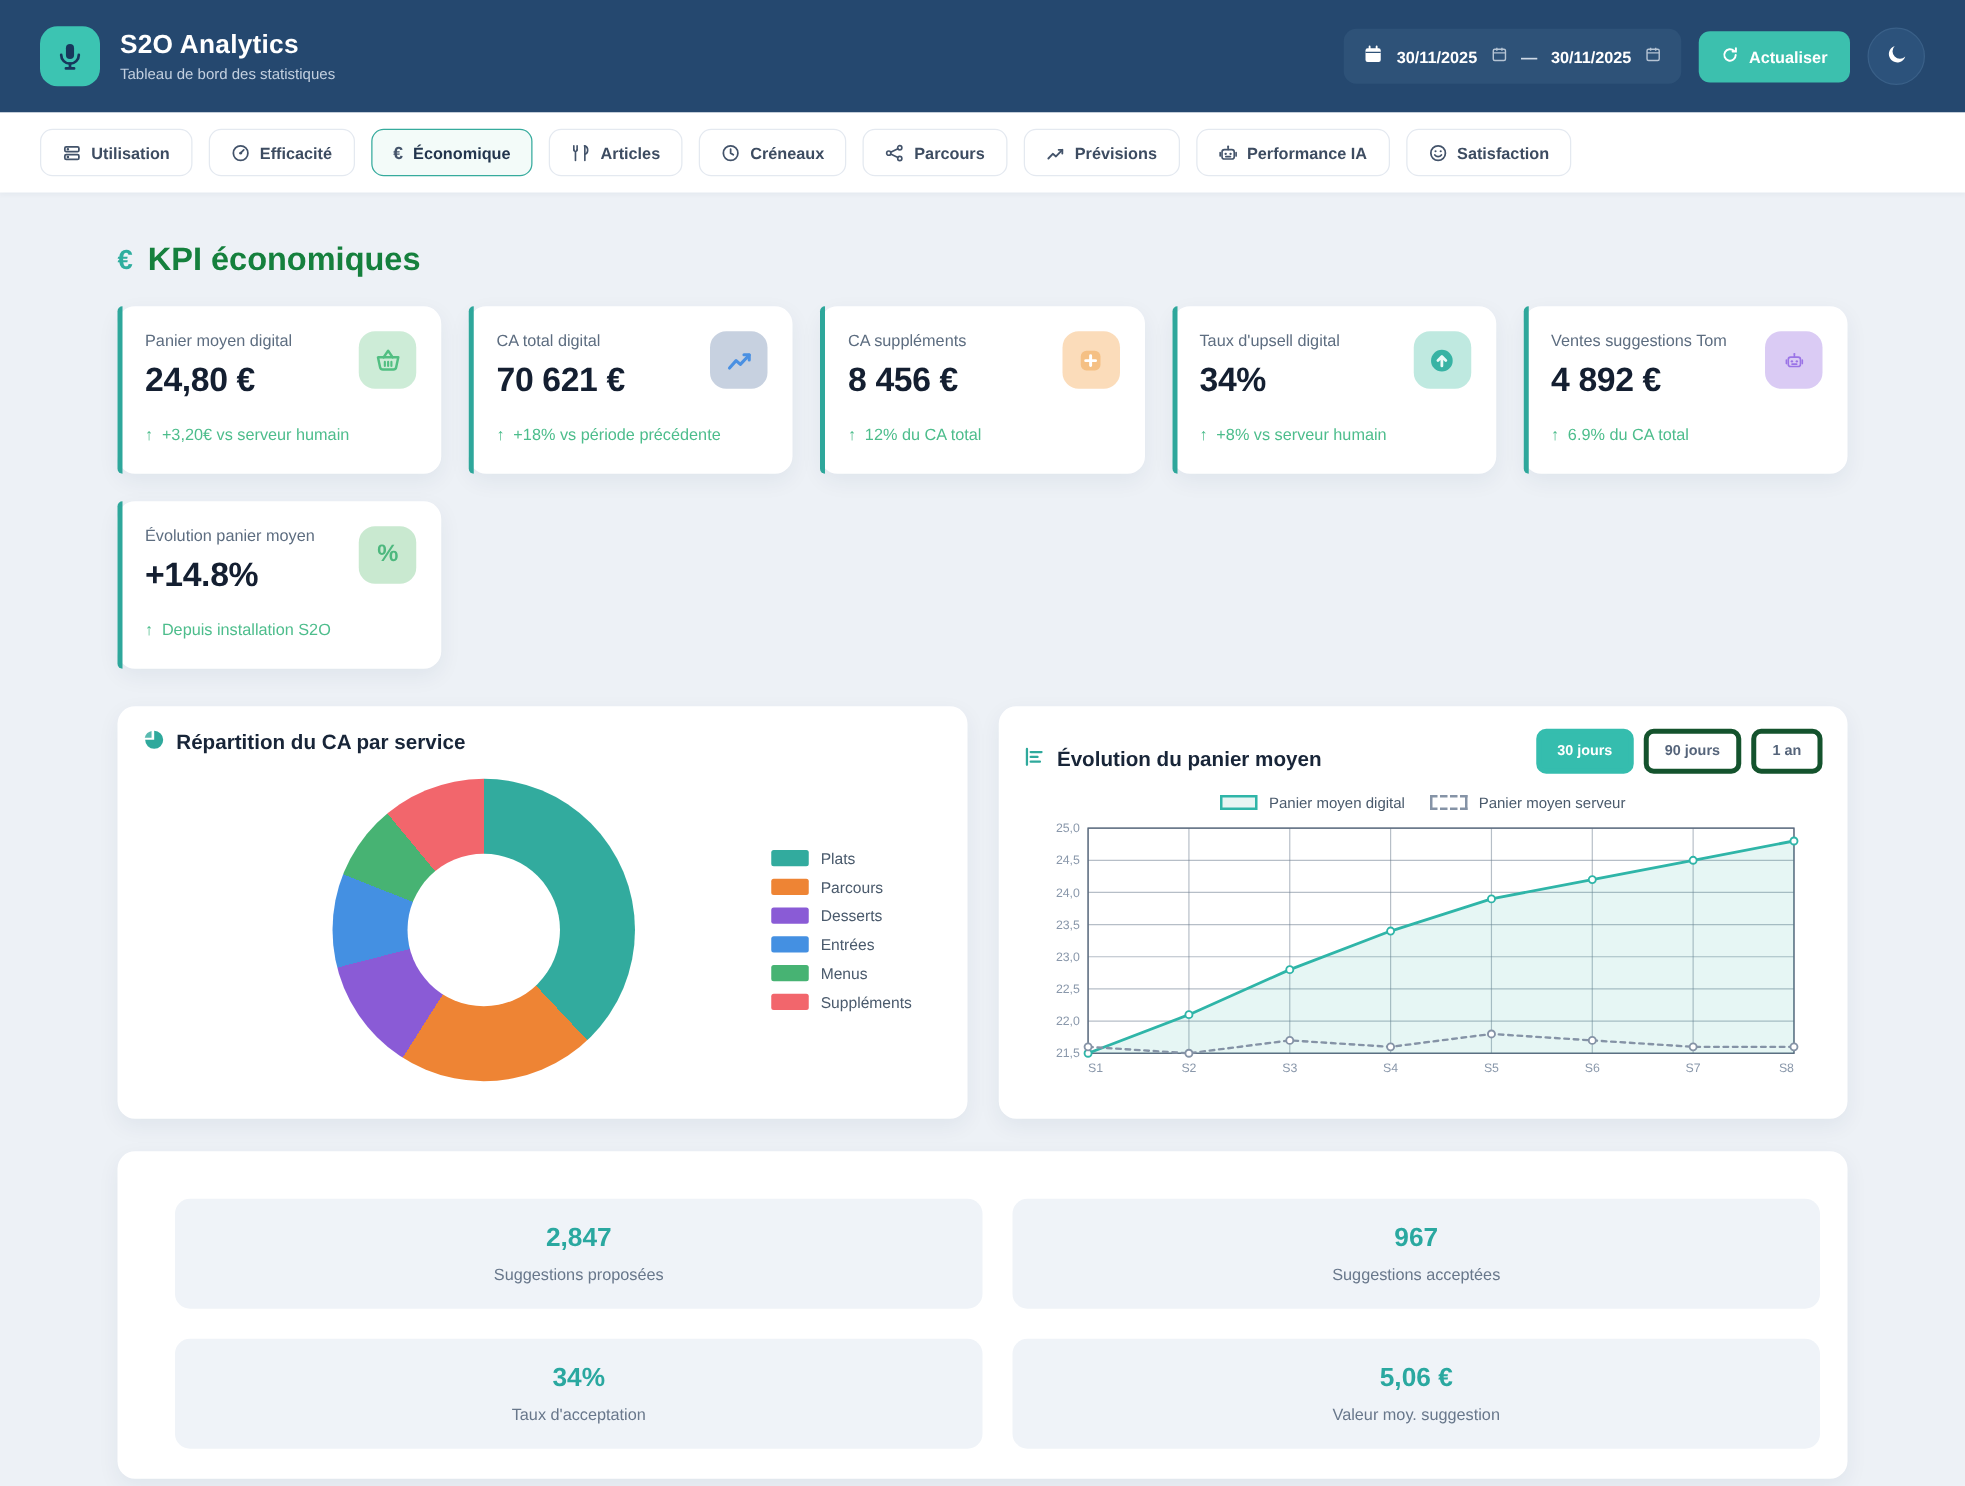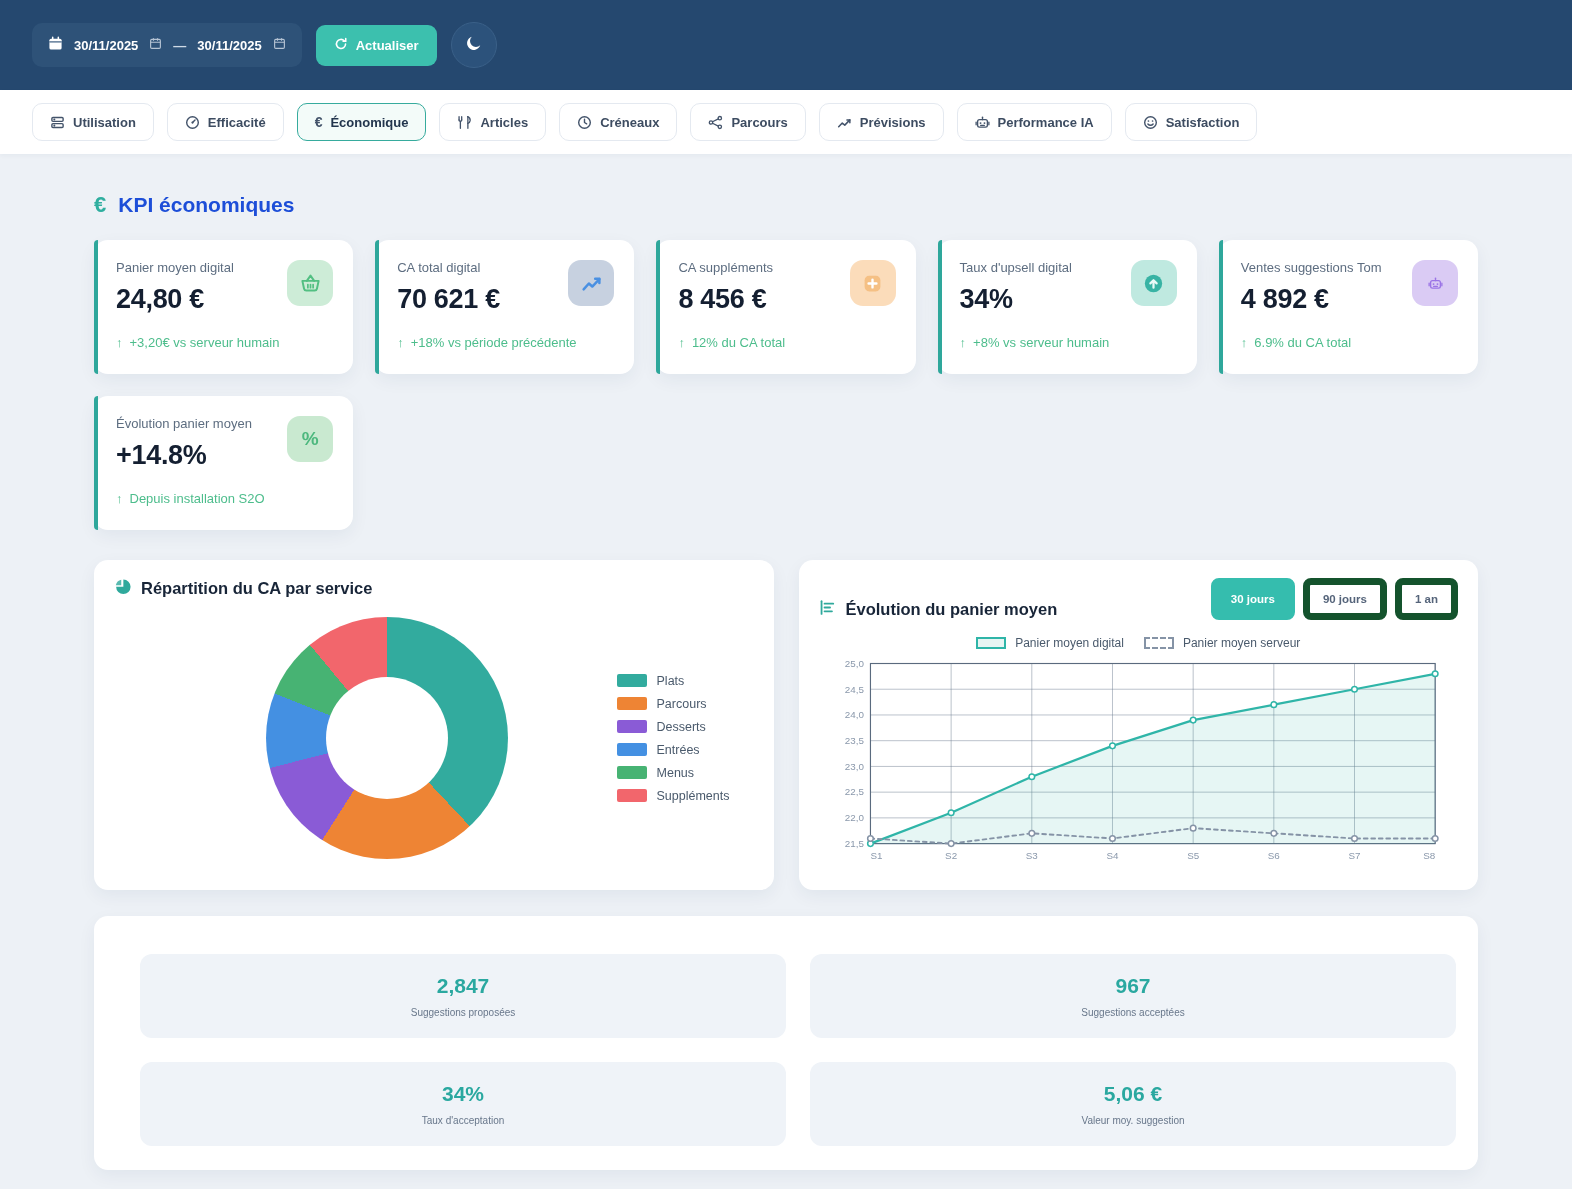--- a/index.html
+++ b/index.html
@@ -50,21 +50,21 @@
     background:#fff; border:1px solid #e4e9f0; border-radius:10px;
     padding:10px 17px; font-size:13px; color:#3d4c61; font-weight:600;
     cursor:pointer; font-family:inherit; white-space:nowrap;
   }
   .tab .glyph { font-weight:800; font-size:14px; }
   .tab.active { border:1.5px solid #36ab9d; background:#f3fbf9; color:#22354d; }
   
   main { padding:30px 94px 40px; }
   .section-title { display:flex; align-items:center; gap:12px; margin:8px 0 22px; }
   .section-title .euro { color:#2fae9f; font-size:22px; font-weight:800; }
-  .section-title h2 { font-size:21px; font-weight:800; color:#1d4ed8; }
+  .section-title h2 { font-size:26px; font-weight:800; color:#15803d; }
   
   .kpi-grid { display:grid; grid-template-columns:repeat(5,1fr); gap:22px 22px; }
   .kpi-card {
     position:relative; background:#fff; border-radius:14px;
     padding:20px 22px 18px; min-height:134px;
     box-shadow:0 6px 18px rgba(23,43,77,.06);
   }
   .kpi-card::before {
     content:""; position:absolute; left:0; top:0; bottom:0; width:4px;
     background:#2ea79b; border-radius:14px 0 0 14px;
@@ -82,21 +82,21 @@
   .card {
     background:#fff; border-radius:14px; padding:18px 20px;
     box-shadow:0 6px 18px rgba(23,43,77,.06);
   }
   .chart-card { height:330px; }
   .card-title { display:flex; align-items:center; gap:10px; color:#2fa99c; }
   .card-title h3 { font-size:16.5px; font-weight:800; color:#182538; }
   .title-row { display:flex; align-items:flex-end; justify-content:space-between; }
   .range-btns { display:flex; gap:8px; }
   .range-btn {
-    border:7px solid #14532d; background:#fff; color:#55647a;
+    border:4px solid #14532d; background:#fff; color:#55647a;
     font-size:11.5px; font-weight:600; border-radius:8px; padding:8px 13px;
     cursor:pointer; font-family:inherit;
   }
   .range-btn.active { background:#35bdae; border-color:#35bdae; color:#fff; }
   
   .donut-wrap { display:flex; align-items:center; height:262px; margin-top:8px; }
   .donut {
     width:242px; height:242px; border-radius:50%; margin-left:152px;
     position:relative; flex:none;
   }
@@ -113,26 +113,39 @@
   .line-legend .item { display:flex; align-items:center; gap:9px; font-size:12px; color:#4a5a6c; }
   .chip-solid { width:30px; height:12px; border:2px solid #2fb5a8; background:#e7f5f3; }
   .chip-dashed { width:30px; height:12px; border:2px dashed #8593a6; background:#fff; }
   .line-svg { width:100%; height:212px; margin-top:6px; display:block; }
   svg text { font-family:"Liberation Sans","DejaVu Sans",sans-serif; }
   
   .impact-card { margin-top:26px; padding:20px 22px 24px; }
   .impact-grid { display:grid; grid-template-columns:repeat(2,1fr); gap:24px; margin-top:18px;padding-left:24px; }
   .impact-box { background:#eff3f8; border-radius:12px; padding:20px 10px; text-align:center; }
   .impact-value { color:#2aa8a0; font-size:21px; font-weight:800; }
-  .impact-label { color:#68778b; font-size:10px; margin-top:9px; }
+  .impact-label { color:#68778b; font-size:13px; margin-top:9px; }
 </style>
 </head>
 <body>
 
 <header>
+  <div class="brand">
+    <div class="logo">
+      <svg viewBox="0 0 24 24" width="26" height="26">
+          <rect x="9" y="3" width="6" height="11" rx="3" fill="#17375c"></rect>
+          <path d="M5.5 11a6.5 6.5 0 0 0 13 0" fill="none" stroke="#17375c" stroke-width="2" stroke-linecap="round"></path>
+          <path d="M12 17.5V21M9 21h6" fill="none" stroke="#17375c" stroke-width="2" stroke-linecap="round"></path>
+        </svg>
+    </div>
+    <div>
+      <div class="app-title">S2O Analytics</div>
+      <div class="app-subtitle">Tableau de bord des statistiques</div>
+    </div>
+  </div>
   <div class="header-right">
     <div class="date-range">
       <span><svg viewBox="0 0 16 16" width="15" height="15">
             <rect x="1.5" y="2.8" width="13" height="11.7" rx="1.8" fill="#fff"></rect>
             <path d="M1.5 6.3h13" stroke="#2e5278" stroke-width="1.2"></path>
             <path d="M5 1.2v2.8M11 1.2v2.8" stroke="#fff" stroke-width="1.6" stroke-linecap="round"></path>
           </svg></span>
       <span>30/11/2025</span>
       <span><svg viewBox="0 0 16 16" width="13" height="13" fill="none" stroke="#b6c4d4" stroke-width="1.4">
             <rect x="2" y="3" width="12" height="11" rx="1.5"></rect>

